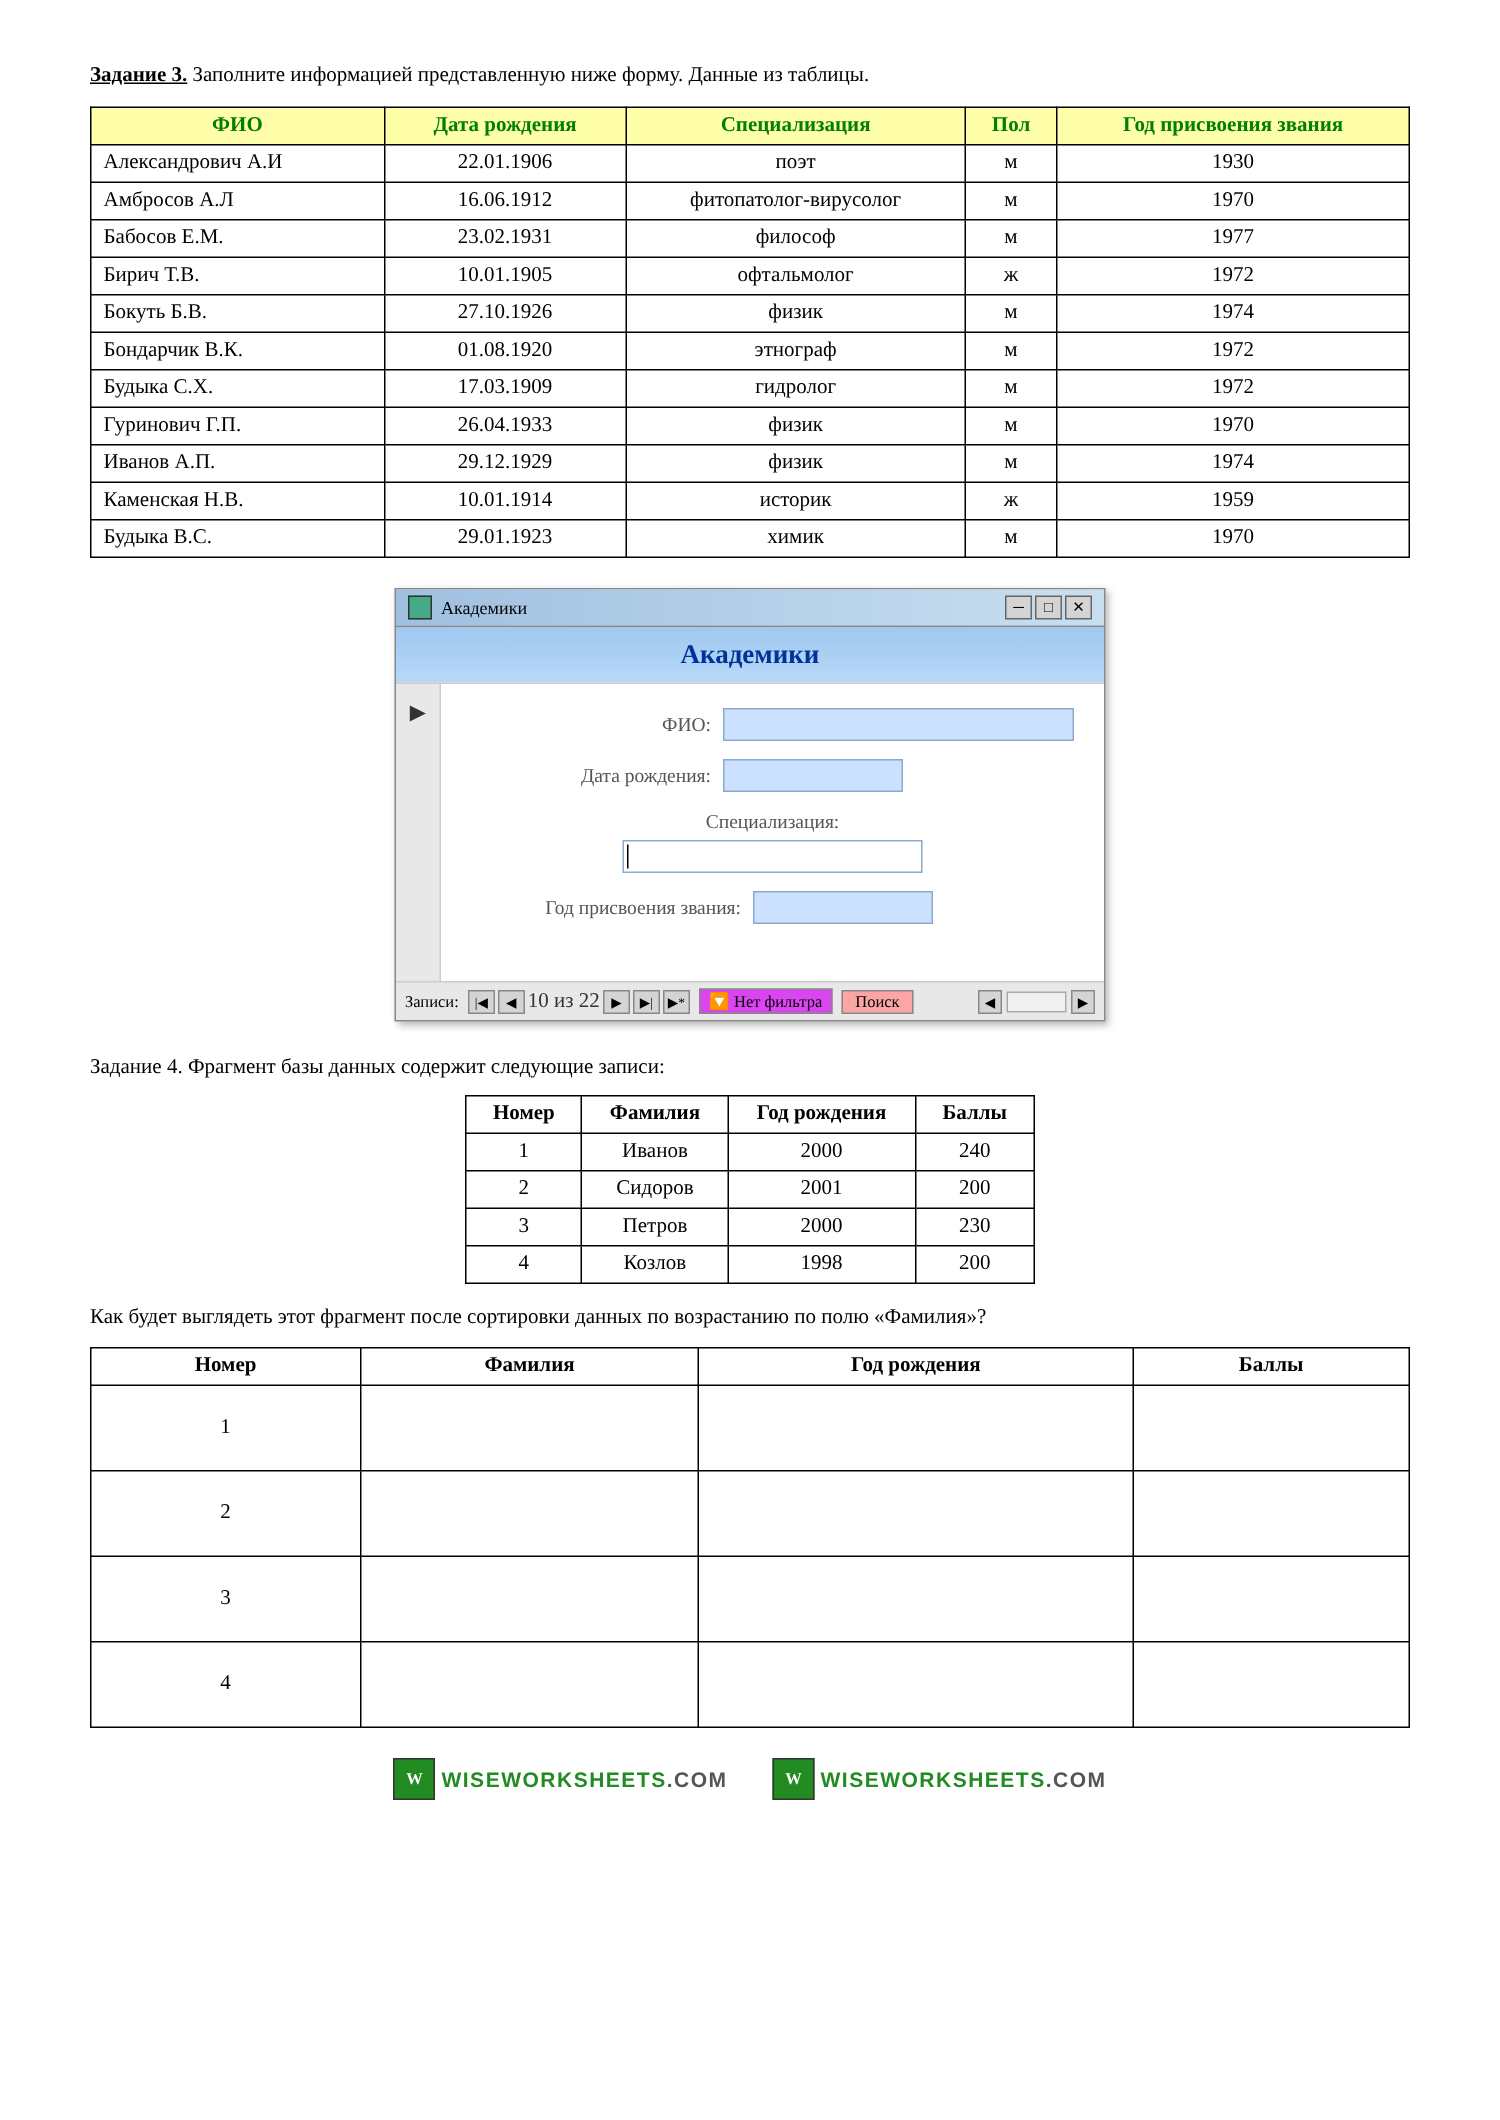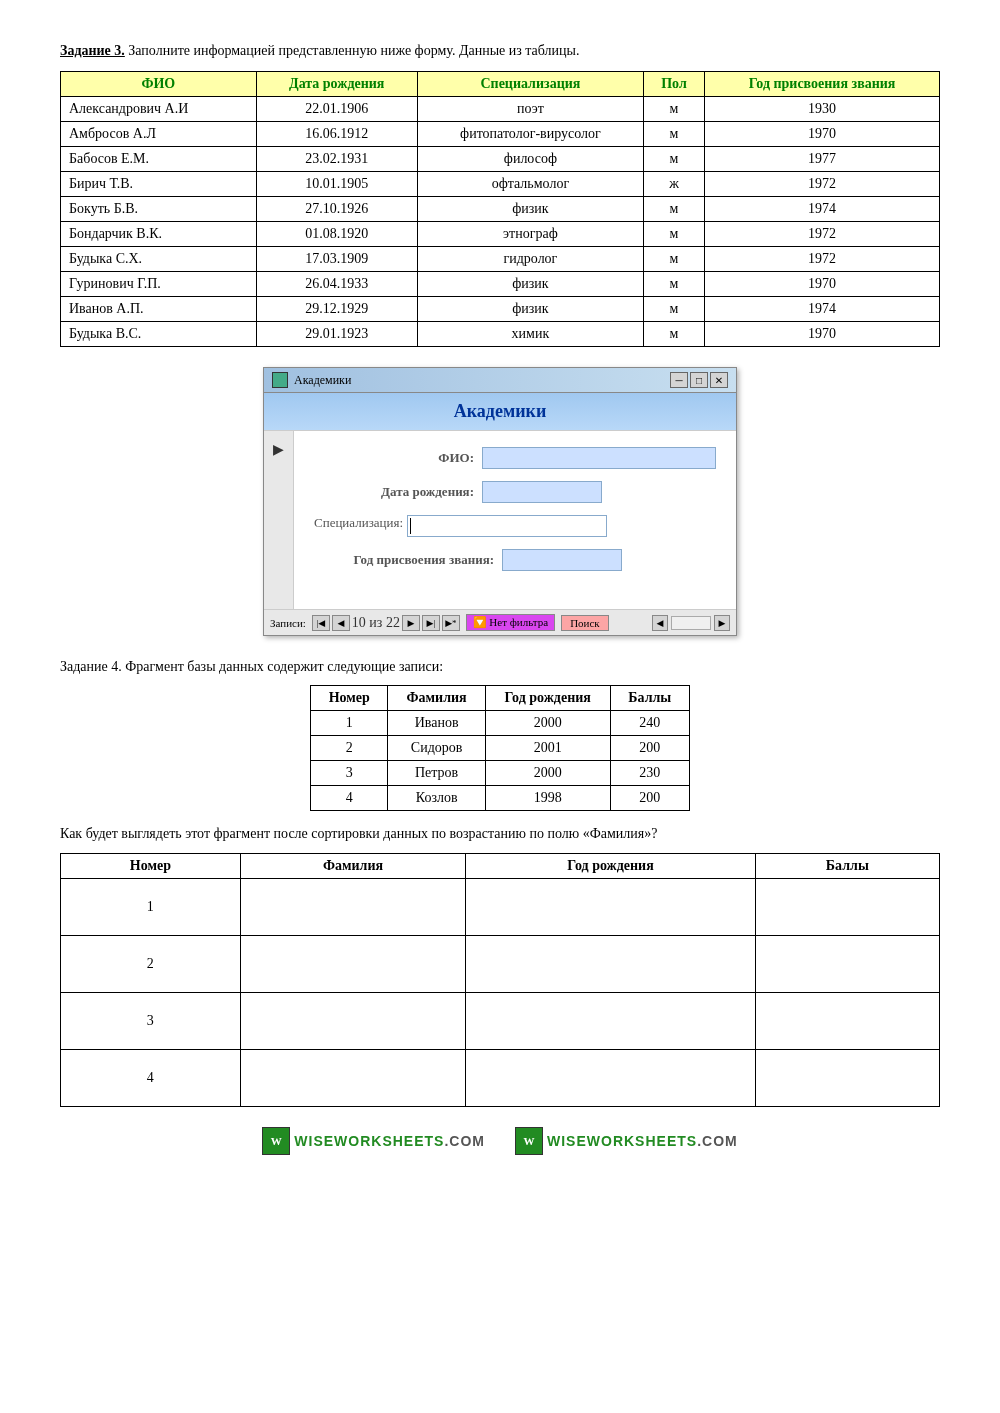--- a/index.html
+++ b/index.html
@@ -128,21 +128,20 @@
     .form-row {
       display: flex;
       align-items: center;
       gap: 8px;
     }
     .form-label {
       text-align: right;
       color: #555;
       font-size: 13px;
       min-width: 160px;
-      font-weight: bold;
     }
     .form-input {
       background: #cce0ff;
       border: 1px solid #88aacc;
       height: 22px;
       flex: 1;
     }
     .form-input-short {
       background: #cce0ff;
       border: 1px solid #88aacc;
@@ -150,21 +149,21 @@
       width: 120px;
     }
     .cursor-bar {
       width: 1px;
       height: 16px;
       background: #000;
       display: inline-block;
     }
     .spec-row {
       display: flex;
-      flex-direction: row;
+      flex-direction: column;
       gap: 4px;
     }
     .spec-label {
       text-align: center;
       color: #555;
       font-size: 13px;
     }
     .spec-input-row {
       display: flex;
       justify-content: center;
@@ -399,20 +398,27 @@
         <td>физик</td>
         <td>м</td>
         <td>1970</td>
       </tr>
       <tr>
         <td>Иванов А.П.</td>
         <td>29.12.1929</td>
         <td>физик</td>
         <td>м</td>
         <td>1974</td>
+      </tr>
+      <tr>
+        <td>Каменская Н.В.</td>
+        <td>10.01.1914</td>
+        <td>историк</td>
+        <td>ж</td>
+        <td>1959</td>
       </tr>
       <tr>
         <td>Будыка В.С.</td>
         <td>29.01.1923</td>
         <td>химик</td>
         <td>м</td>
         <td>1970</td>
       </tr>
     </tbody>
 </table>

